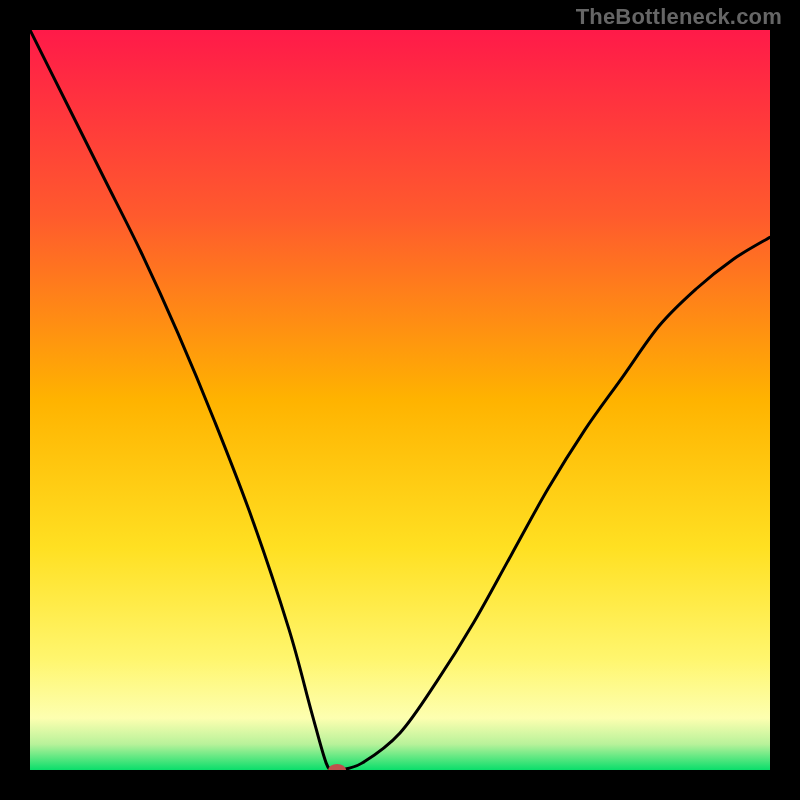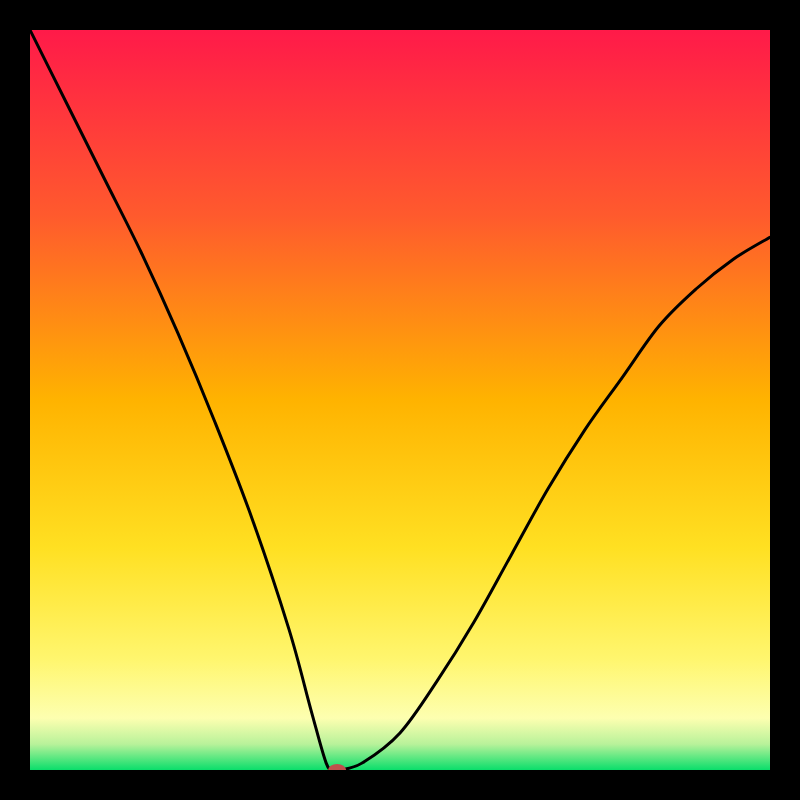--- a/index.html
+++ b/index.html
@@ -40,20 +40,21 @@
   .marker {
     fill: #c0504d;
     stroke: none;
   }
 </style>
 </head>
 <body>
 
 <div class="frame">
 
+  <div class="watermark">TheBottleneck.com</div>
 
   <svg class="plot" viewBox="0 0 740 740" preserveAspectRatio="none">
     <defs>
       <linearGradient id="bg-grad" x1="0" y1="0" x2="0" y2="1">
           <stop offset="0%" stop-color="#ff1a49"></stop>
           <stop offset="25%" stop-color="#ff5a2d"></stop>
           <stop offset="50%" stop-color="#ffb300"></stop>
           <stop offset="70%" stop-color="#ffe022"></stop>
           <stop offset="85%" stop-color="#fff66e"></stop>
           <stop offset="93%" stop-color="#fdffb0"></stop>

